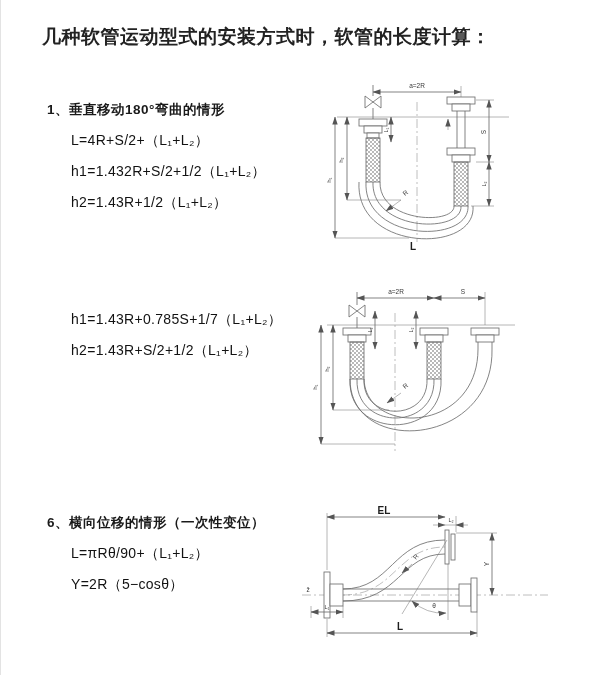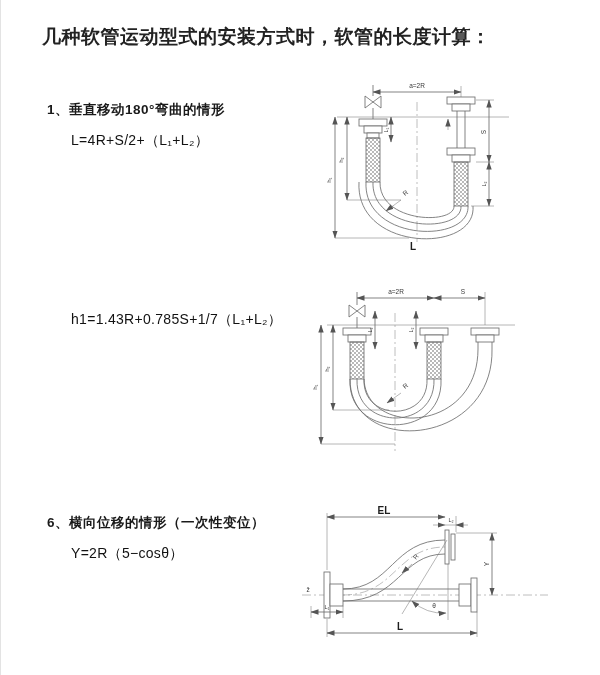--- a/index.html
+++ b/index.html
@@ -32,28 +32,32 @@
 </head>
 <body>
 
 <div class="page">
 
   <div class="title">几种软管运动型式的安装方式时，软管的长度计算：</div>
 
   <section class="sec" style="top:101px">
     <div class="sec-heading">1、垂直移动180°弯曲的情形</div>
     <div class="formula">L=4R+S/2+（L₁+L₂）</div>
+    <div class="formula">h1=1.432R+S/2+1/2（L₁+L₂）</div>
+    <div class="formula">h2=1.43R+1/2（L₁+L₂）</div>
   </section>
 
   <section class="sec" style="top:298px">
     <div class="formula">h1=1.43R+0.785S+1/7（L₁+L₂）</div>
+    <div class="formula">h2=1.43R+S/2+1/2（L₁+L₂）</div>
   </section>
 
   <section class="sec" style="top:514px">
     <div class="sec-heading">6、横向位移的情形（一次性变位）</div>
+    <div class="formula">L=πRθ/90+（L₁+L₂）</div>
     <div class="formula">Y=2R（5−cosθ）</div>
   </section>
 
   <svg class="diag" style="left:300px;top:72px" width="250" height="185" viewBox="0 0 250 185">
     <defs>
       <marker id="a1e" viewBox="0 0 8 8" markerWidth="8" markerHeight="8" refX="7.5" refY="4" orient="auto" markerUnits="userSpaceOnUse">
           <path d="M0,1.3 8,4 0,6.7Z" fill="#555"></path>
         </marker>
       <marker id="a1s" viewBox="0 0 8 8" markerWidth="8" markerHeight="8" refX="0.5" refY="4" orient="auto" markerUnits="userSpaceOnUse">
           <path d="M8,1.3 0,4 8,6.7Z" fill="#555"></path>

